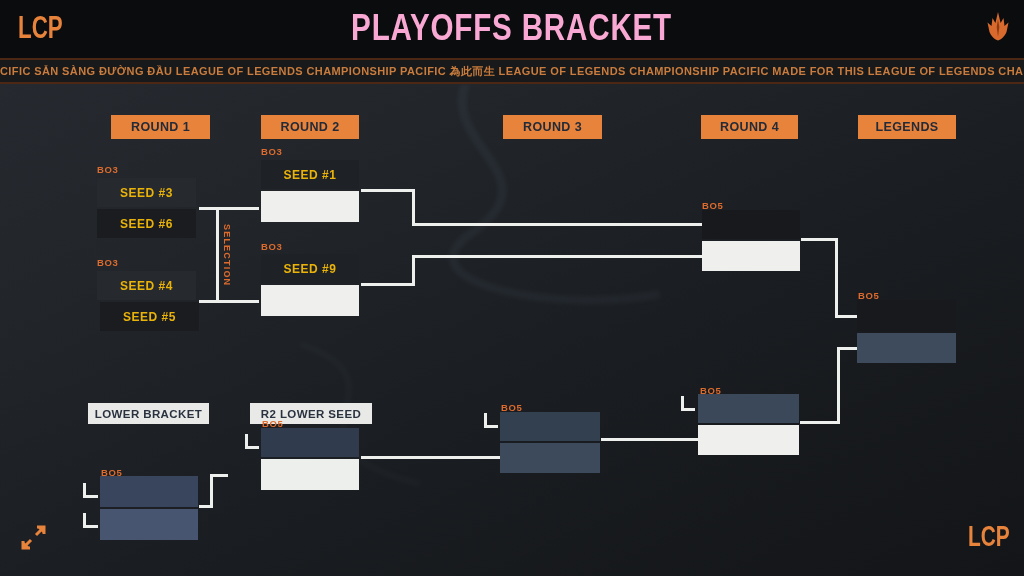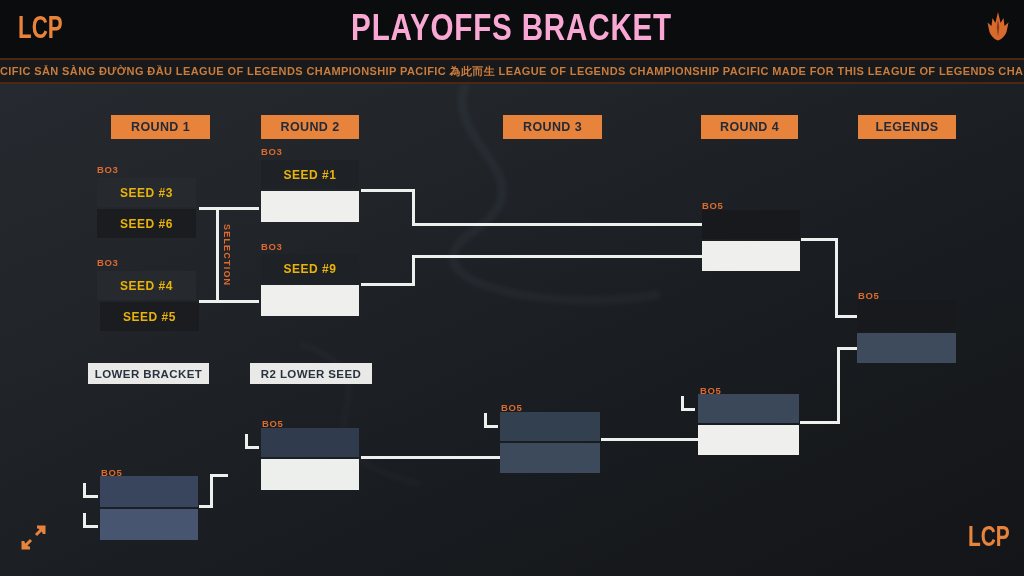--- a/index.html
+++ b/index.html
@@ -18,21 +18,21 @@
   
   .ticker{position:absolute;left:0;top:58px;width:1024px;height:26px;background:#17191b;
           border-top:2px solid #4b2714;border-bottom:2px solid #4b2714;box-sizing:border-box;
           display:flex;align-items:center;overflow:hidden;}
   .ticker span{white-space:nowrap;color:#c97c3d;font-size:11px;font-weight:700;letter-spacing:.4px;}
   
   .rh{position:absolute;height:24px;background:#e8833c;color:#232b39;font-weight:800;
       font-size:12.5px;letter-spacing:.4px;display:flex;align-items:center;justify-content:center;}
   
   .ll{position:absolute;height:21px;background:#e9eae7;color:#2a3240;font-weight:800;
-      font-size:11.5px;letter-spacing:.4px;display:flex;align-items:center;justify-content:center;}
+      font-size:11.5px;letter-spacing:.4px;display:flex;align-items:center;justify-content:center;margin-top:40px;}
   
   .bo{position:absolute;color:#dd6b2d;font-size:9.5px;font-weight:800;letter-spacing:.6px;}
   .slot{position:absolute;display:flex;align-items:center;justify-content:center;
         color:#eab308;font-size:12px;font-weight:800;letter-spacing:.5px;}
   .ln{position:absolute;background:#eef0ee;}
   
   .sel{position:absolute;left:222px;top:224px;color:#dd6b2d;font-size:9px;font-weight:800;
        letter-spacing:1.2px;writing-mode:vertical-rl;}
   .swirl{position:absolute;left:0;top:84px;filter:blur(2px);opacity:.55;}
   .icon{position:absolute;}

